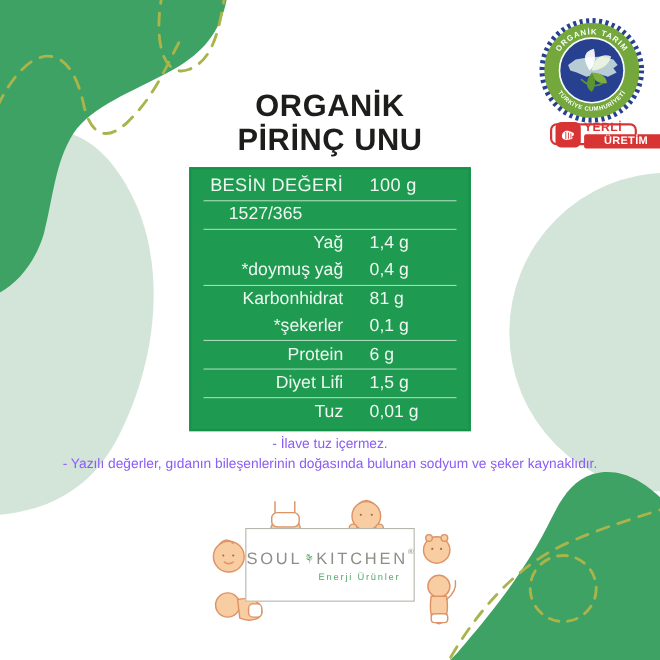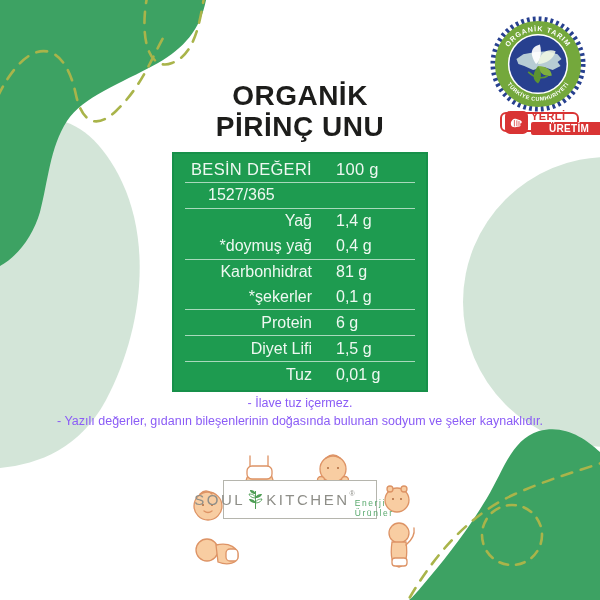--- a/index.html
+++ b/index.html
@@ -39,23 +39,23 @@
   .nrow .val{margin-left:24px;text-align:left;white-space:nowrap;}
   .nsep{height:1px;background:rgba(255,255,255,.62);margin:0 1px;flex:0 0 auto;}
   
   #footnotes{
     position:absolute;left:0;top:395px;width:100%;text-align:center;z-index:3;
     font-size:12.5px;line-height:17.5px;color:#8b5cf6;
   }
   
   #babies-layer{position:absolute;left:170px;top:440px;width:260px;height:160px;z-index:2;}
   #logo-box{
-    position:absolute;left:223px;top:480px;width:154px;height:39px;z-index:3;
+    position:absolute;left:223px;top:480px;width:154px;height:67px;z-index:3;
     box-sizing:border-box;background:#fff;border:1px solid #b5b5ad;
-    display:flex;flex-direction:row;justify-content:center;
+    display:flex;flex-direction:column;justify-content:center;
   }
   .logo-main{display:flex;align-items:center;color:#8e8e88;font-size:15px;letter-spacing:2.5px;font-weight:400;}
   .logo-main .reg{font-size:7px;vertical-align:super;position:relative;top:-6px;letter-spacing:0;}
   .logo-leaf{margin:0 3px;display:block;}
   .logo-sub{color:#57a86b;font-size:8.5px;letter-spacing:1.6px;align-self:flex-end;margin-right:12px;margin-top:1px;}
 </style>
 </head>
 <body>
 
 <svg id="bg-decor" viewBox="0 0 600 600" aria-hidden="true">

